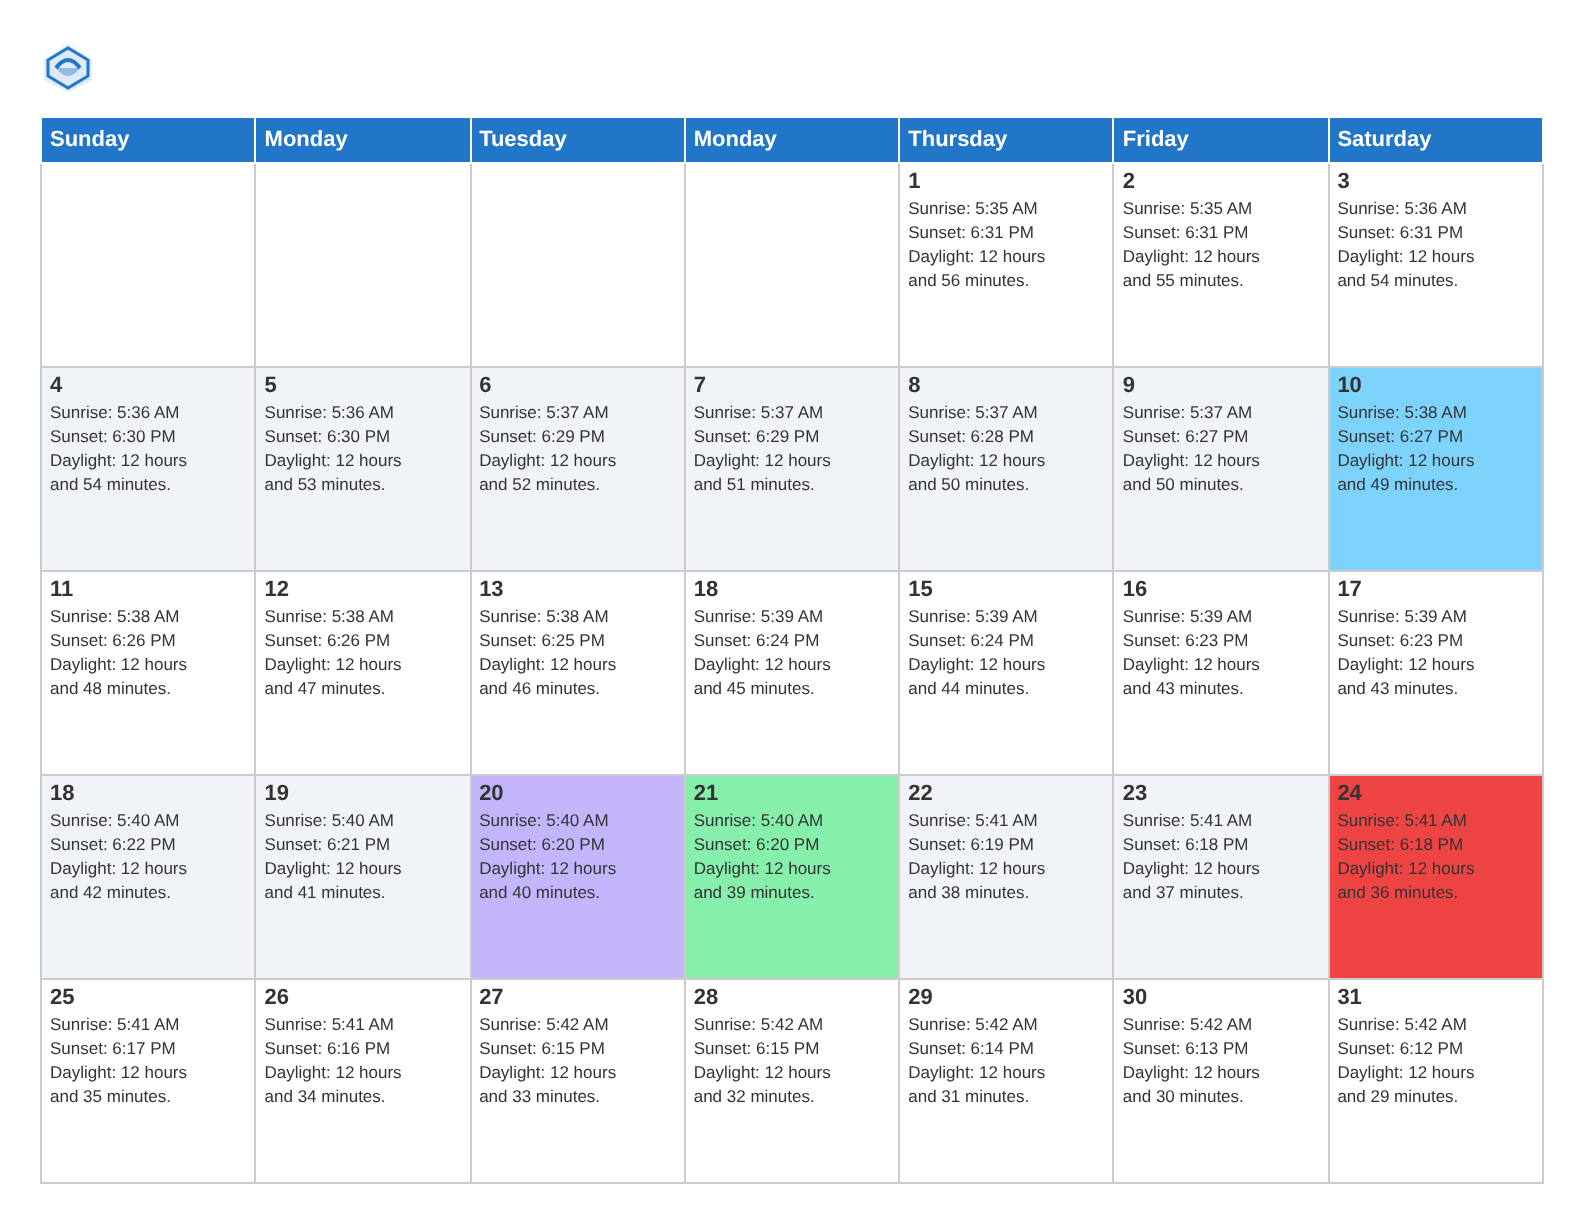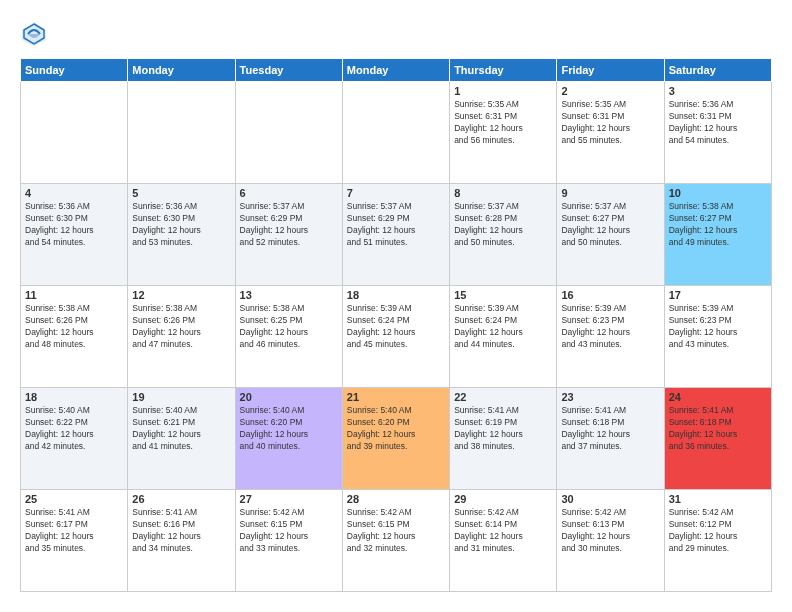--- a/index.html
+++ b/index.html
@@ -276,21 +276,21 @@
 Daylight: 12 hours
 and 41 minutes.</div>
           </td>
           <td style="background: #c4b5fd;">
             <span class="day-num">20</span>
             <div class="day-info" style="white-space: pre-line;">Sunrise: 5:40 AM
 Sunset: 6:20 PM
 Daylight: 12 hours
 and 40 minutes.</div>
           </td>
-          <td style="background: #fdba74;">
+          <td style="background: #86efac;">
             <span class="day-num">21</span>
             <div class="day-info" style="white-space: pre-line;">Sunrise: 5:40 AM
 Sunset: 6:20 PM
 Daylight: 12 hours
 and 39 minutes.</div>
           </td>
           <td style="background: rgb(240, 244, 248);">
             <span class="day-num">22</span>
             <div class="day-info" style="white-space: pre-line;">Sunrise: 5:41 AM
 Sunset: 6:19 PM

